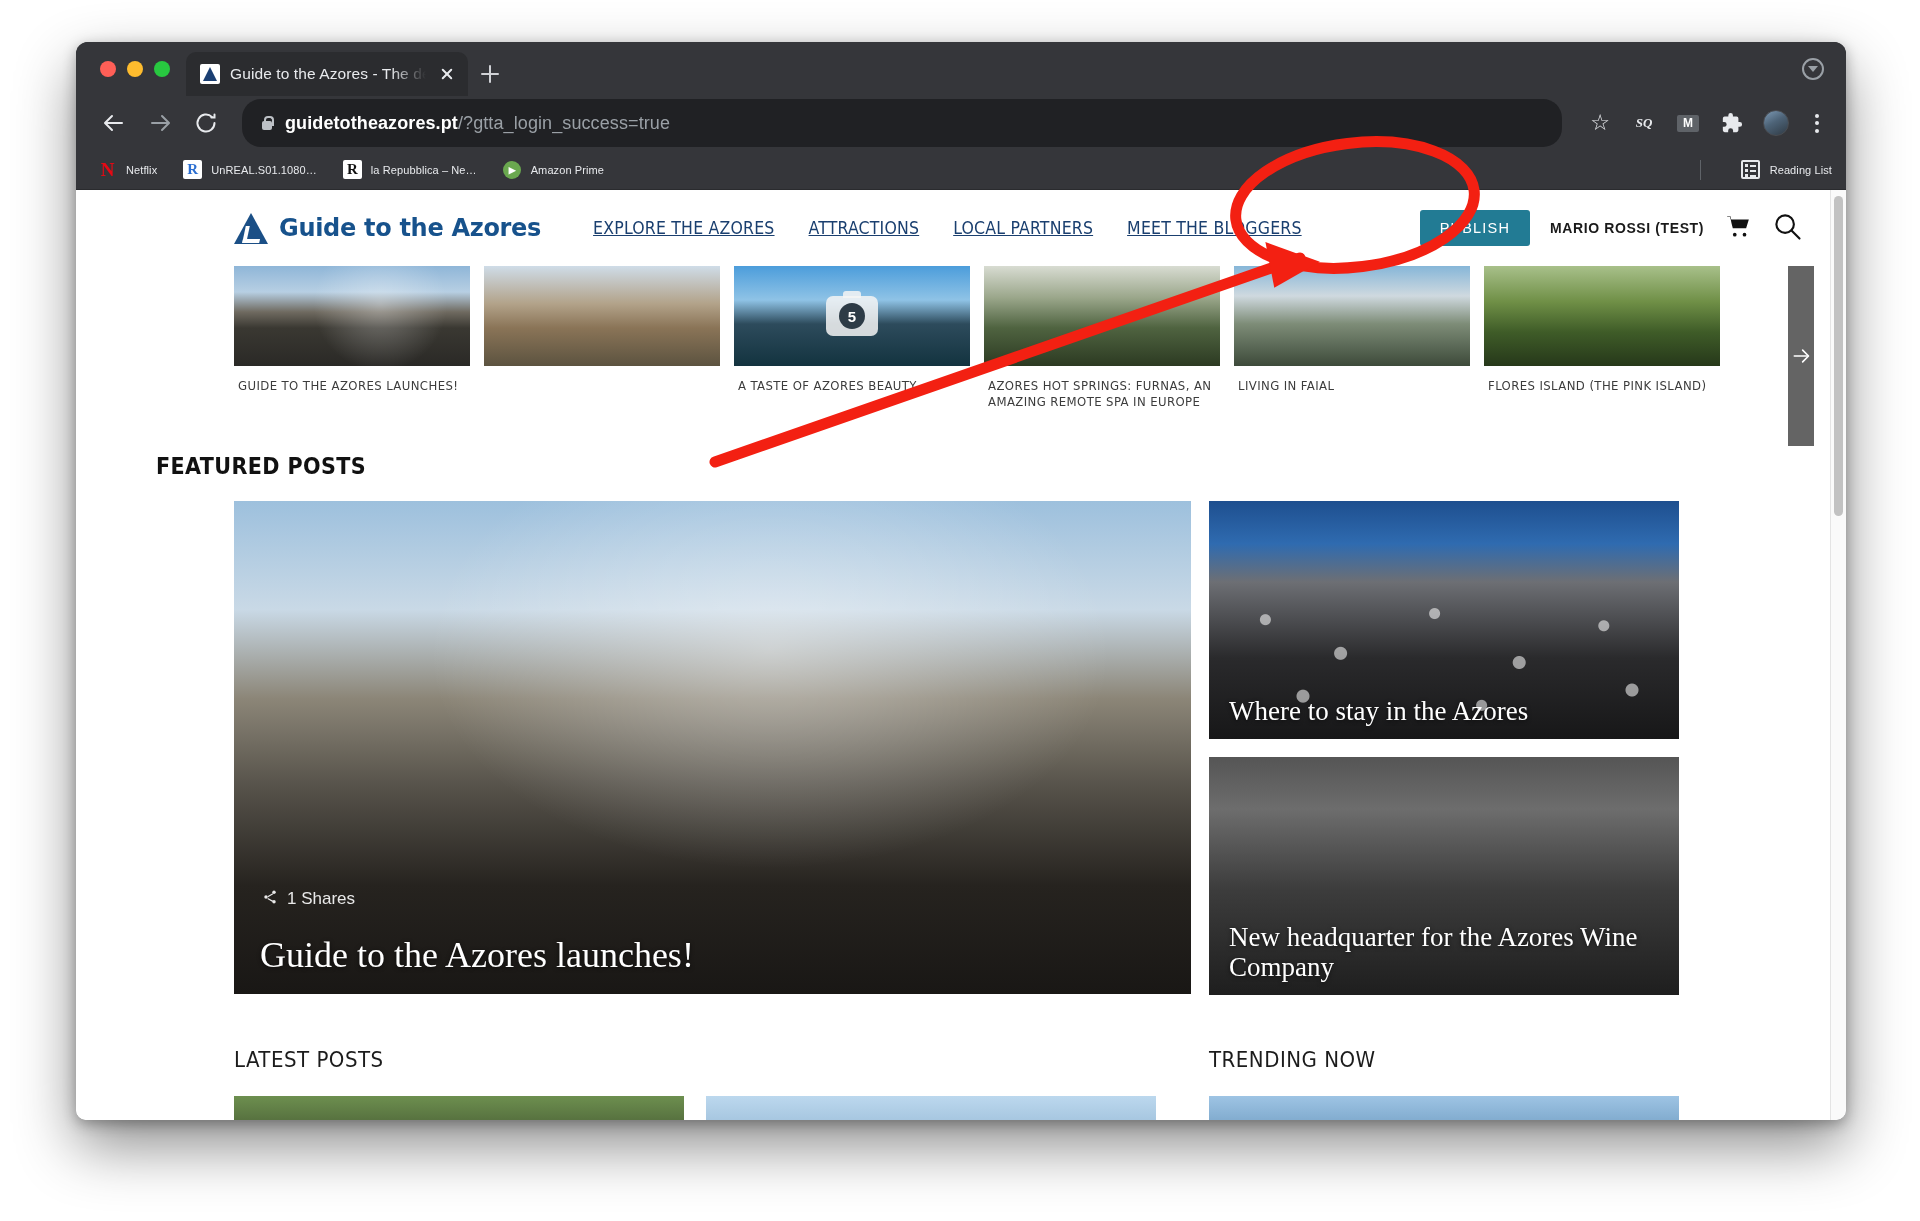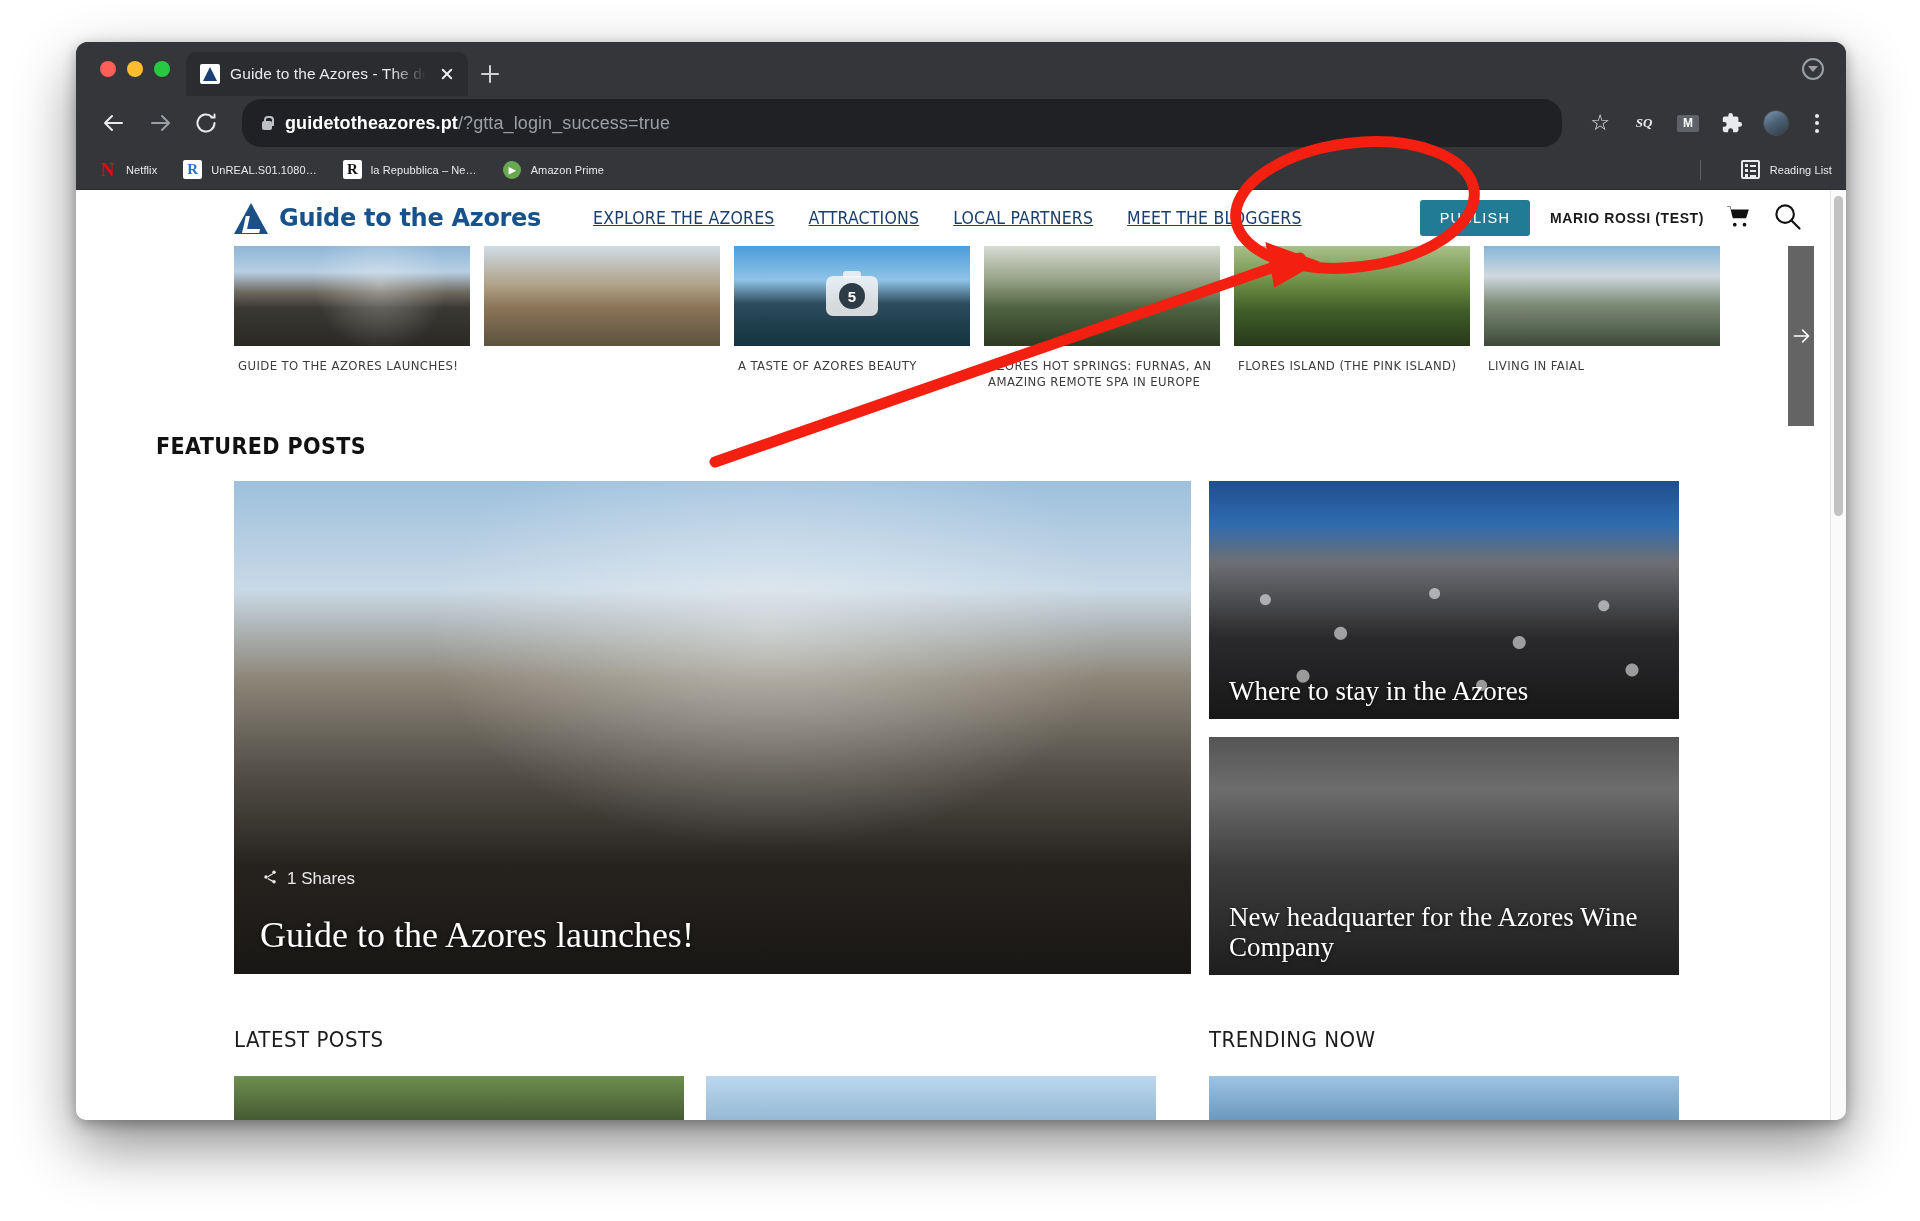--- a/index.html
+++ b/index.html
@@ -162,21 +162,21 @@
 
   
   .viewport { position: relative; height: 930px; background:#fff; overflow: hidden; }
   .page { position:absolute; inset: 0 16px 0 0; background:#fff; overflow:hidden; }
 
   
   .scrollbar { position:absolute; right:0; top:0; width:16px; height:100%; background:#fafafa; border-left:1px solid #e4e4e4; }
   .scroll-thumb { position:absolute; right:3px; top:6px; width:9px; height:320px; background:#c2c2c2; border-radius:5px; }
 
   
-  .site-header { height: 56px; display:flex; align-items:center; padding: 0 28px 0 158px; gap: 0; }
+  .site-header { height: 76px; display:flex; align-items:center; padding: 0 28px 0 158px; gap: 0; }
   .brand { display:flex; align-items:center; gap: 11px; flex:none; }
   .brand-mark { width: 0; height: 0; border-left: 17px solid transparent; border-right: 17px solid transparent; border-bottom: 31px solid #1b4f86; position:relative; }
   .brand-mark::after {
     content:""; position:absolute; left:-7px; top:13px; width:13px; height:13px;
     border-left: 4px solid #ffffff; border-bottom: 4px solid #ffffff;
     transform: skewX(-12deg);
   }
   .brand-text { font-size: 24px; font-weight: 700; color:#17528c; letter-spacing: -.3px; font-family:"DejaVu Sans", sans-serif; }
 
   .site-nav { display:flex; align-items:center; gap: 34px; margin-left: 52px; }
@@ -459,27 +459,27 @@
               </div>
               <div class="car-cap">A TASTE OF AZORES BEAUTY</div>
             </div>
 
             <div class="car-item">
               <div class="car-thumb img-springs"></div>
               <div class="car-cap">AZORES HOT SPRINGS: FURNAS, AN AMAZING REMOTE SPA IN EUROPE</div>
             </div>
 
             <div class="car-item">
+              <div class="car-thumb img-faial"></div>
+              <div class="car-cap">LIVING IN FAIAL</div>
+            </div>
+
+            <div class="car-item">
               <div class="car-thumb img-flores"></div>
               <div class="car-cap">FLORES ISLAND (THE PINK ISLAND)</div>
-            </div>
-
-            <div class="car-item">
-              <div class="car-thumb img-faial"></div>
-              <div class="car-cap">LIVING IN FAIAL</div>
             </div>
 
           </div>
           <div class="car-next">
             <svg width="20" height="20" viewBox="0 0 24 24" fill="none" stroke="#fff" stroke-width="2" stroke-linecap="round" stroke-linejoin="round">
                 <line x1="4" y1="12" x2="20" y2="12"></line>
                 <polyline points="14,5 21,12 14,19"></polyline>
               </svg>
           </div>
         </div>

